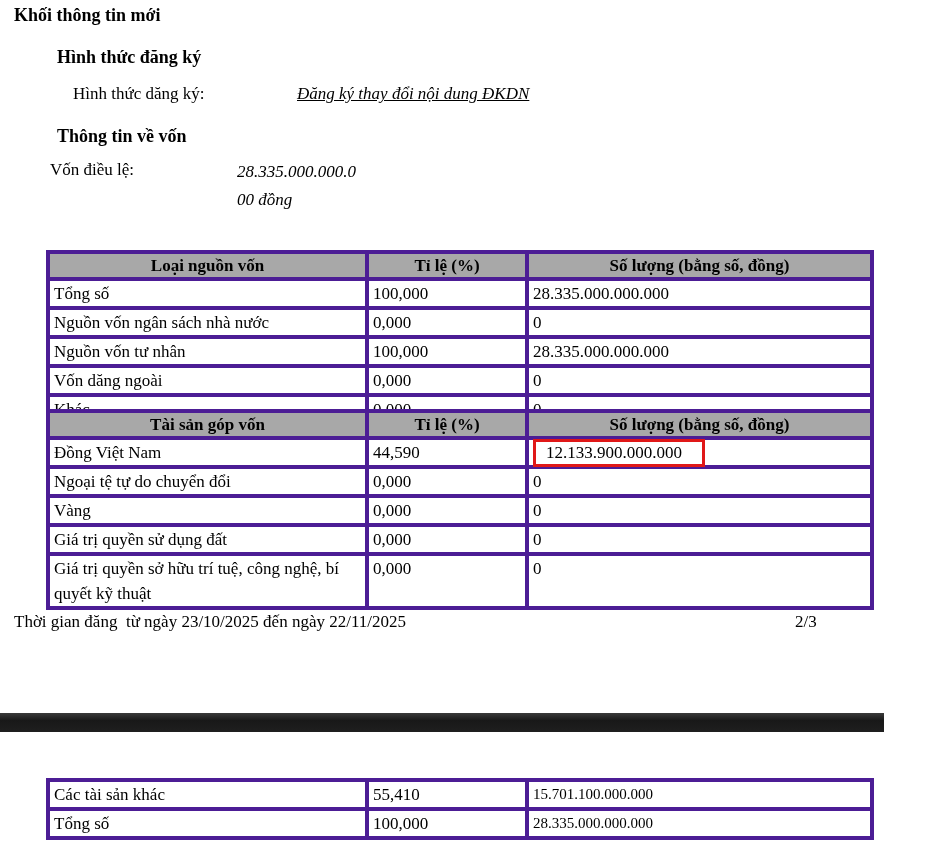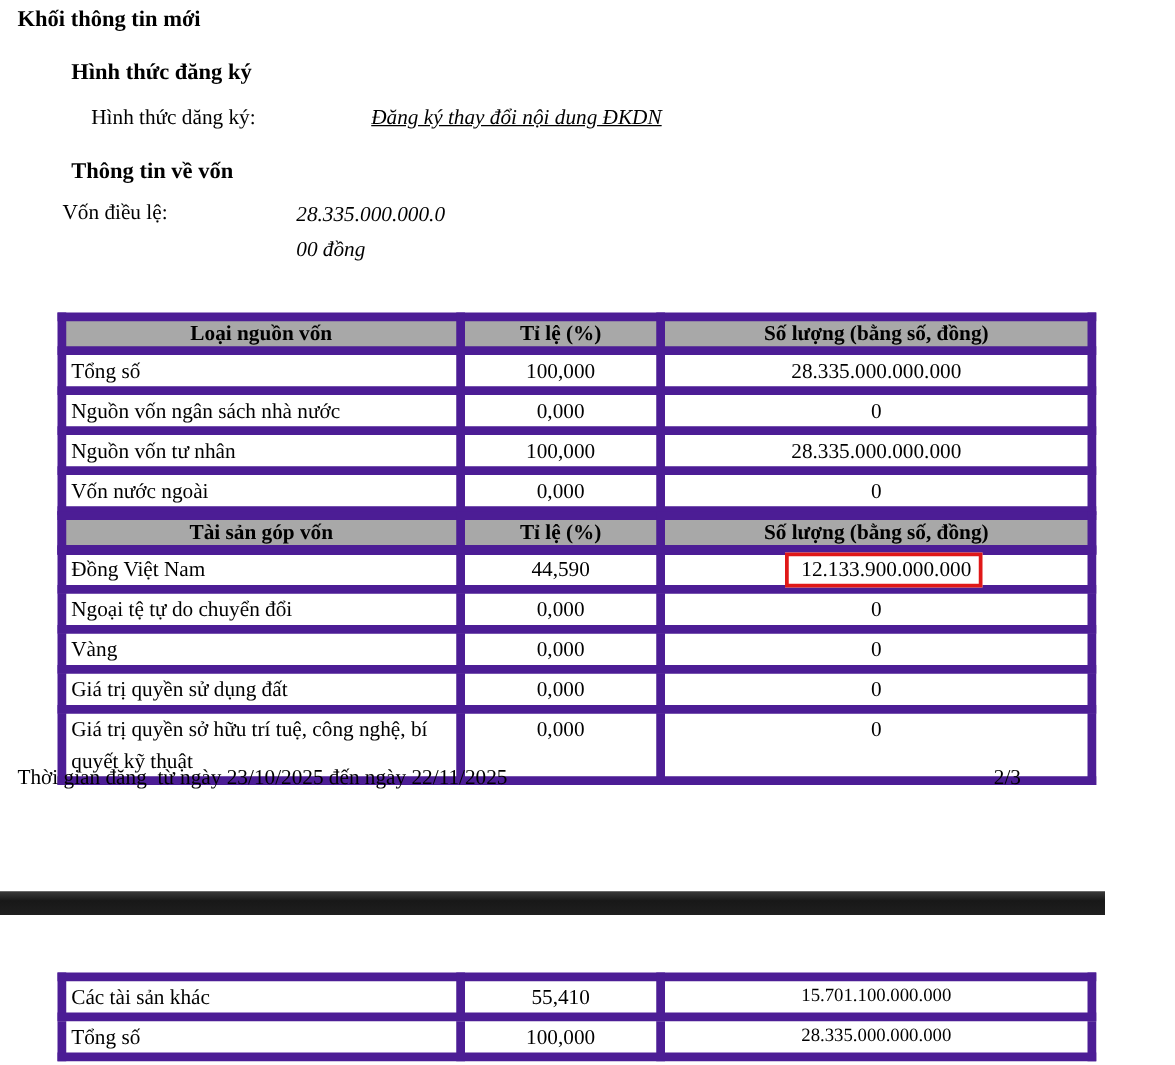--- a/index.html
+++ b/index.html
@@ -27,47 +27,47 @@
   
   table {
     border-collapse: collapse;
     table-layout: fixed;
     width: 824px;
     border: 2px solid #000;
   }
   col.c1 { width: 319px; }
   col.c2 { width: 160px; }
   col.c3 { width: 345px; }
-  th, td { border: 7px solid #4c1d95; overflow: visible; }
+  th, td { border: 4px solid #4c1d95; overflow: visible; }
   th {
     background: #a8a8a8;
     font-size: 17px;
     font-weight: bold;
     text-align: center;
     height: 27px;
     padding: 0 4px;
   }
   td {
     font-size: 17px;
     height: 26px;
     line-height: 25px;
     padding: 0 4px;
     vertical-align: top;
   }
-  td:nth-child(2), td:nth-child(3) { text-align: center; }
+  td:nth-child(2), td:nth-child(3) { text-align: left; }
   .tbl-capital      { left: 46px; top: 250px; }
   .tbl-assets       { left: 46px; top: 409px; }
   .tbl-continuation { left: 46px; top: 778px; }
   .tbl-continuation td:nth-child(3) { font-size: 15px; margin-top: 12px; }
 
   
   .cell-highlight {
     display: inline-block;
     border: 3px solid #e01818;
-    padding: 0 6px 0 10px;
+    padding: 0 20px 0 10px;
     margin: -2px -12px -2px 0;
     line-height: 22px;
     position: relative;
     background: #fff;
   }
 
   
   .footer-text { left: 14px;  top: 612px; font-size: 17px; white-space: pre; }
   .page-number { left: 795px; top: 612px; font-size: 17px; }
 
@@ -125,21 +125,21 @@
           <td>Nguồn vốn ngân sách nhà nước</td>
           <td>0,000</td>
           <td>0</td>
         </tr>
         <tr>
           <td>Nguồn vốn tư nhân</td>
           <td>100,000</td>
           <td>28.335.000.000.000</td>
         </tr>
         <tr>
-          <td>Vốn nước ngoài</td>
+          <td>Vốn dăng ngoài</td>
           <td>0,000</td>
           <td>0</td>
         </tr>
         <tr>
           <td>Khác</td>
           <td>0,000</td>
           <td>0</td>
         </tr>
       </tbody>
     </table>

